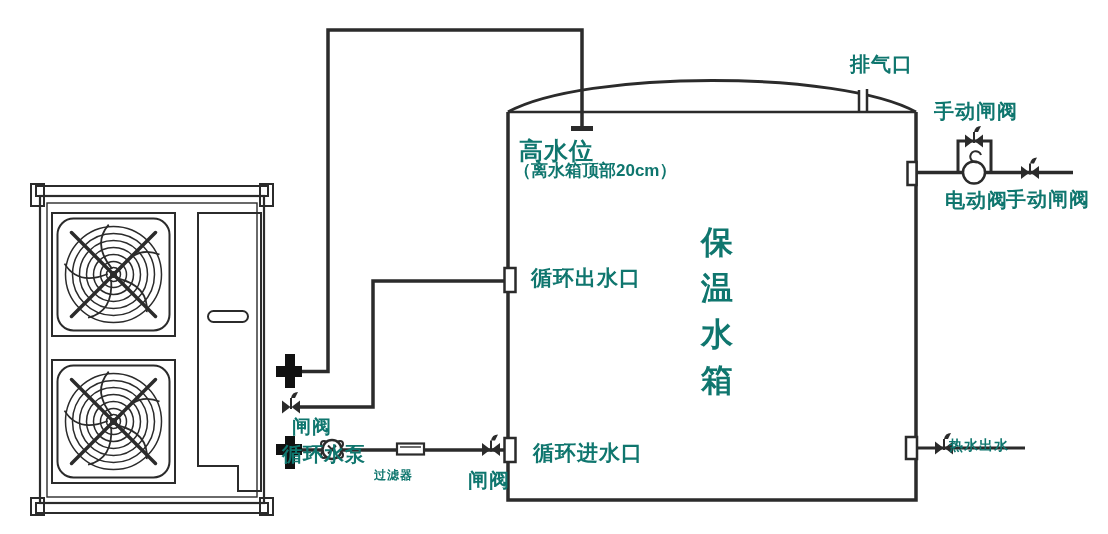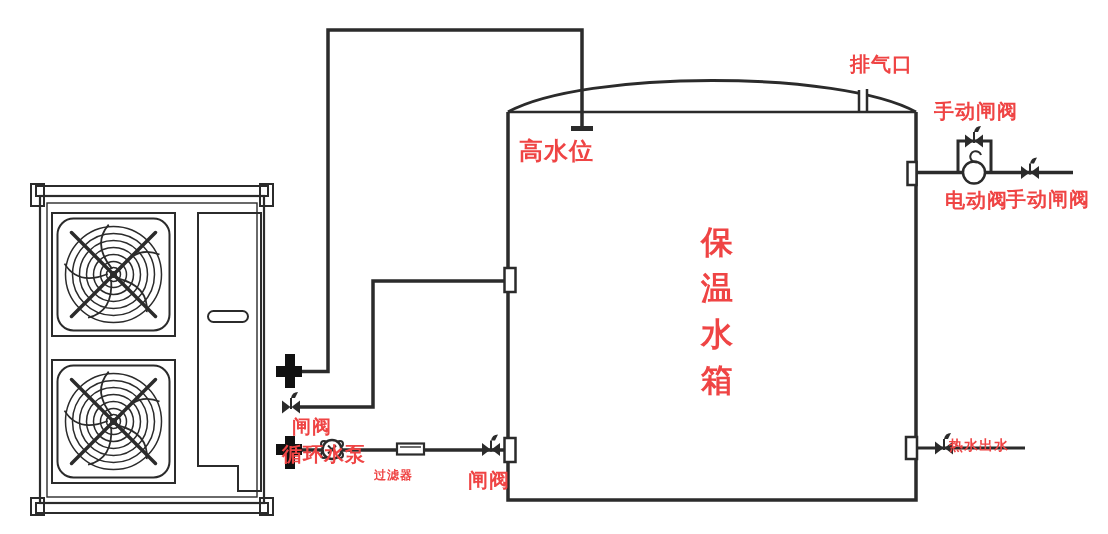--- a/index.html
+++ b/index.html
@@ -2,21 +2,21 @@
 <html><head>
 <meta charset="utf-8">
 <style>
   html,body{margin:0;padding:0;background:#fff;}
   .canvas{
     position:relative;width:1108px;height:534px;background:#ffffff;
     font-family:"Liberation Sans","DejaVu Sans",sans-serif;overflow:hidden;
   }
   .canvas svg{position:absolute;left:0;top:0;}
   .lbl{
-    position:absolute;color:#ef4444;font-weight:700;line-height:1.1;
+    position:absolute;color:#0f766e;font-weight:700;line-height:1.1;
     white-space:nowrap;letter-spacing:1px;
   }
   .lbl.vert{
     white-space:pre-line;text-align:center;line-height:46px;letter-spacing:0;
   }
 </style>
 </head>
 <body>
 
 <div class="canvas">
@@ -136,27 +136,30 @@
   <div class="lbl" style="left:850px;top:53px;font-size:20px">排气口</div>
 
   <div class="lbl" style="left:934px;top:100px;font-size:20px">手动闸阀</div>
 
   <div class="lbl" style="left:945px;top:189px;font-size:20px">电动阀</div>
 
   <div class="lbl" style="left:1006px;top:188px;font-size:20px">手动闸阀</div>
 
   <div class="lbl" style="left:519px;top:138px;font-size:24px">高水位</div>
 
+  <div class="lbl" style="left:514px;top:162px;font-size:17px;letter-spacing:0">（离水箱顶部20cm）</div>
 
+  <div class="lbl" style="left:531px;top:266px;font-size:21px">循环出水口</div>
 
   <div class="lbl vert" style="left:697px;top:219px;width:40px;font-size:32px">保
 温
 水
 箱</div>
 
+  <div class="lbl" style="left:533px;top:441px;font-size:21px">循环进水口</div>
 
   <div class="lbl" style="left:292px;top:417px;font-size:19px">闸阀</div>
 
   <div class="lbl" style="left:282px;top:443px;font-size:20px">循环水泵</div>
 
   <div class="lbl" style="left:374px;top:469px;font-size:12px">过滤器</div>
 
   <div class="lbl" style="left:468px;top:469px;font-size:20px">闸阀</div>
 
   <div class="lbl" style="left:949px;top:438px;font-size:14px">热水出水</div>

